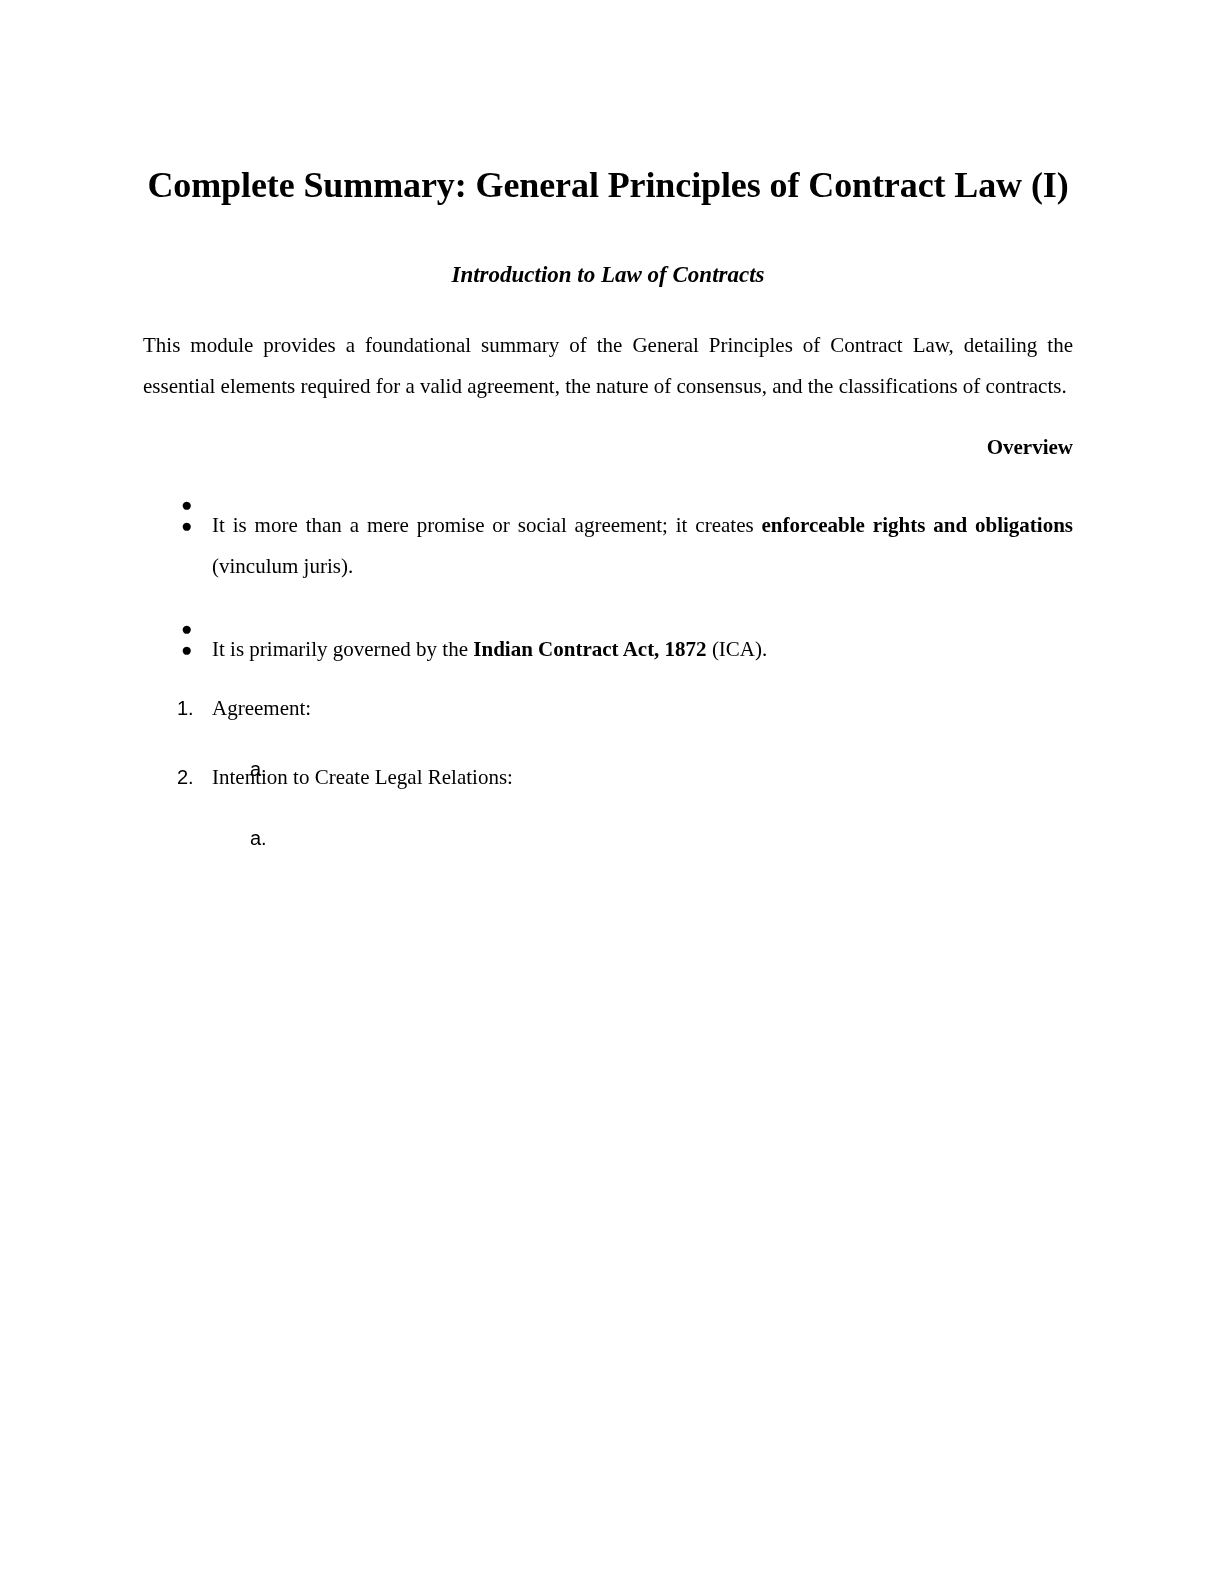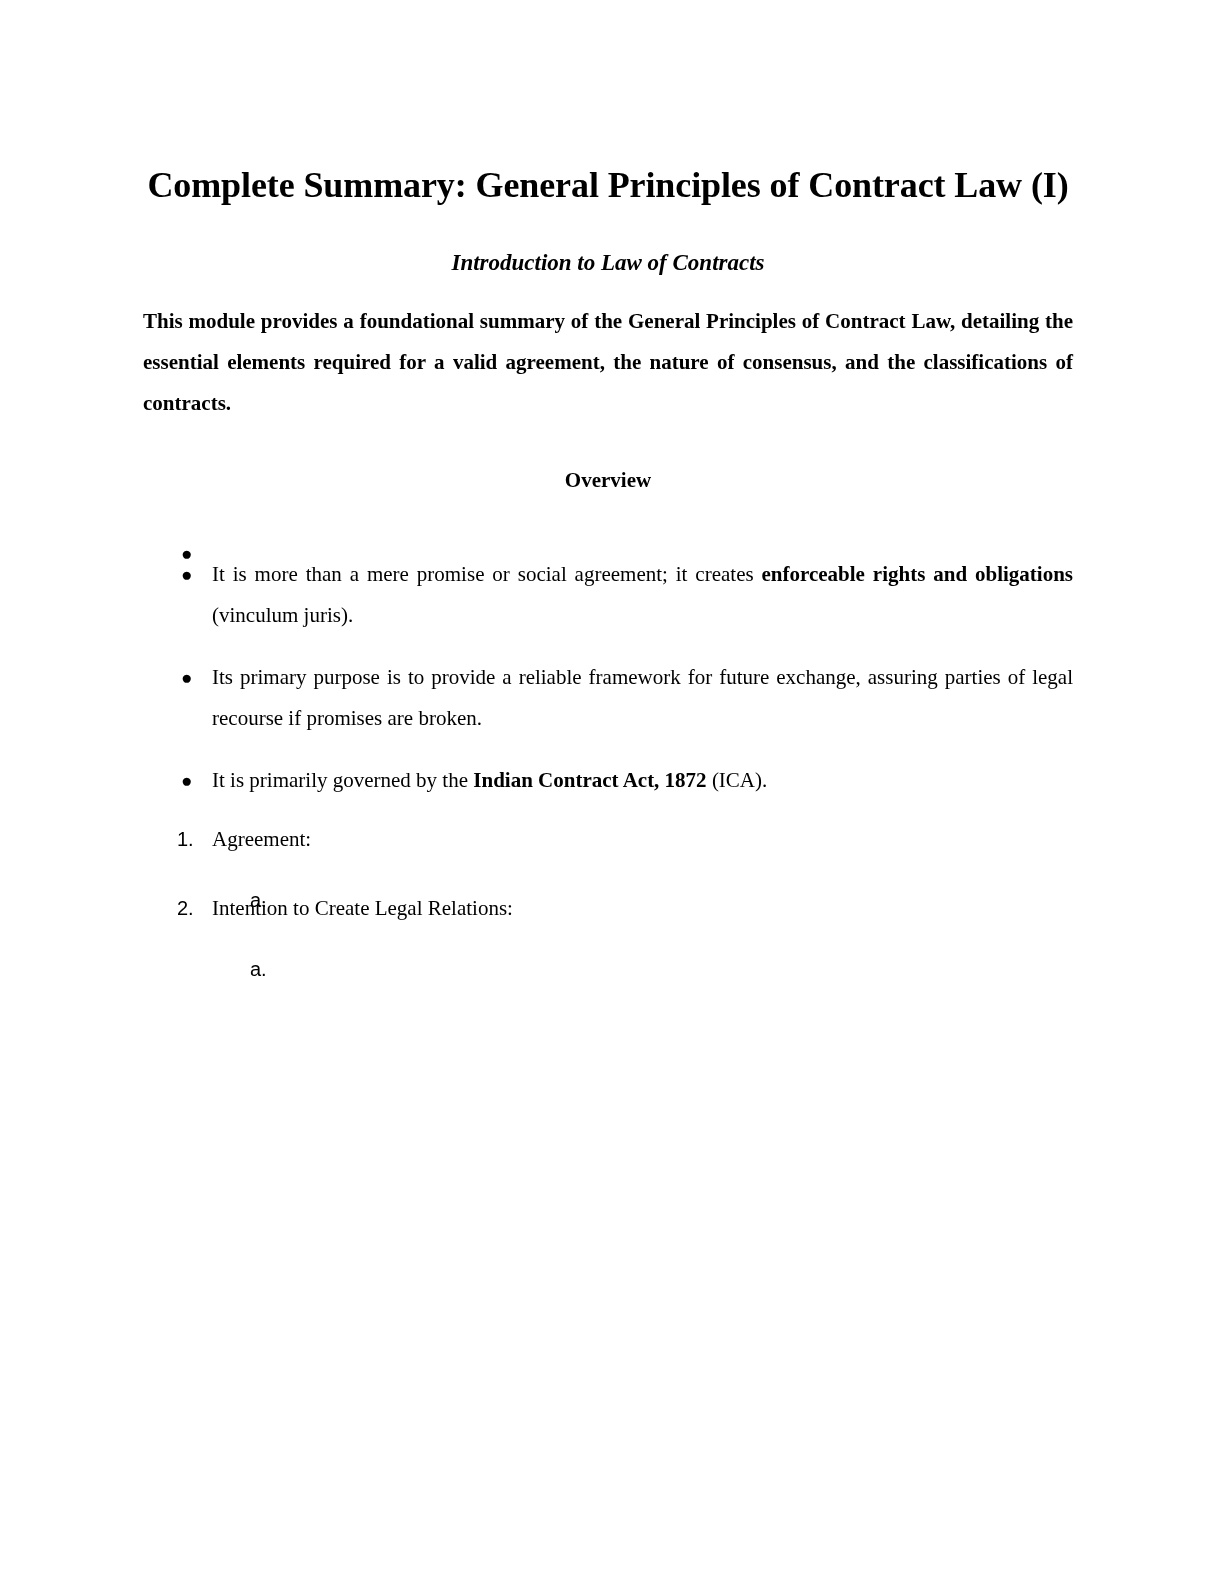--- a/index.html
+++ b/index.html
@@ -43,42 +43,42 @@
     padding-top: 150px;
     letter-spacing: -0.1px;
   }
 
   
   .doc-subtitle {
     font-size: 23px;
     font-weight: bold;
     font-style: italic;
     text-align: center;
-    margin: 0;
+    margin: 12px;
     padding-top: 26px;
     line-height: 34px;
   }
 
   
   p.body-para {
     font-size: 21px;
     line-height: 41px;
     text-align: justify;
     text-justify: inter-word;
     margin: 0;
     padding-top: 21px;
   }
 
   
   h2.section-heading {
     font-size: 21px;
     font-weight: bold;
     line-height: 41px;
-    text-align: center;
-    margin: 16px;
+    text-align: right;
+    margin: 0;
     padding-top: 20px;
   }
 
   
   ul.bullet-list {
     list-style: none;
     margin: 0;
     padding: 0;
     padding-top: 16px;
   }
@@ -159,21 +159,21 @@
     line-height: 41px;
     font-size: 20px;
     font-family: "Liberation Sans", "DejaVu Sans", sans-serif;
     text-align: left;
   }
 
   .txt-bold   { font-weight: bold; }
   .txt-italic { }
 
   
-  .nostretch { text-align-last: left; font-weight: bold; }
+  .nostretch { text-align-last: left; }
 </style>
 </head>
 <body>
 
 <div class="page">
   <div class="content">
 
     <h1 class="doc-title">Complete Summary: General Principles of Contract Law (I)</h1>
 
     <div class="doc-subtitle">Introduction to Law of Contracts</div>
@@ -188,21 +188,20 @@
         <span class="marker-bullet">●</span>
       </li>
 
       <li>
         <span class="marker-bullet">●</span>
         <span><span>It is more than a mere promise or social agreement; it creates </span><span class="txt-bold">enforceable rights and obligations</span><span> (</span><span class="txt-italic">vinculum juris</span><span>).</span></span>
       </li>
 
       <li>
         <span class="marker-bullet">●</span>
-        <span><span>Its primary purpose is to provide a reliable framework for future exchange, assuring parties of legal recourse if promises are broken.</span></span>
       </li>
 
       <li>
         <span class="marker-bullet">●</span>
         <span><span>It is primarily governed by the </span><span class="txt-bold">Indian Contract Act, 1872</span><span> (ICA).</span></span>
       </li>
 
     </ul>
 
 

